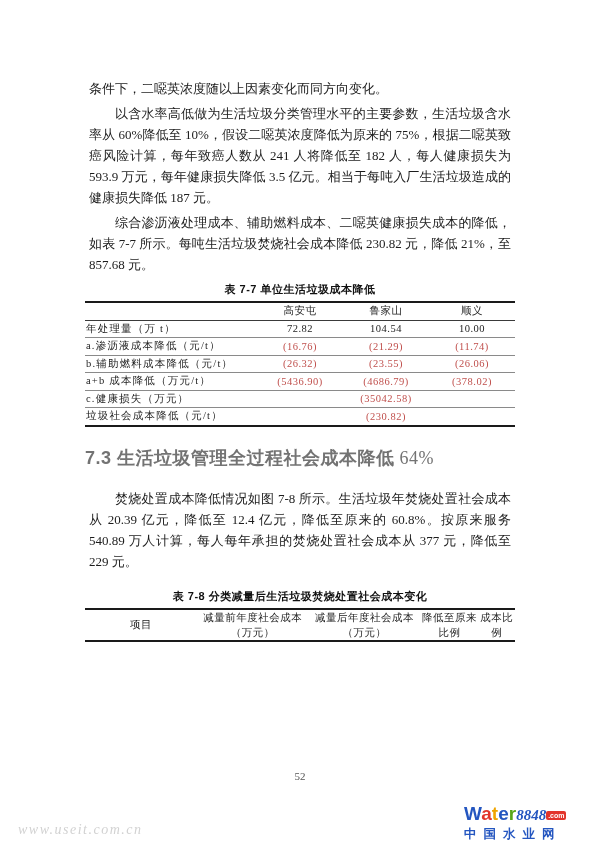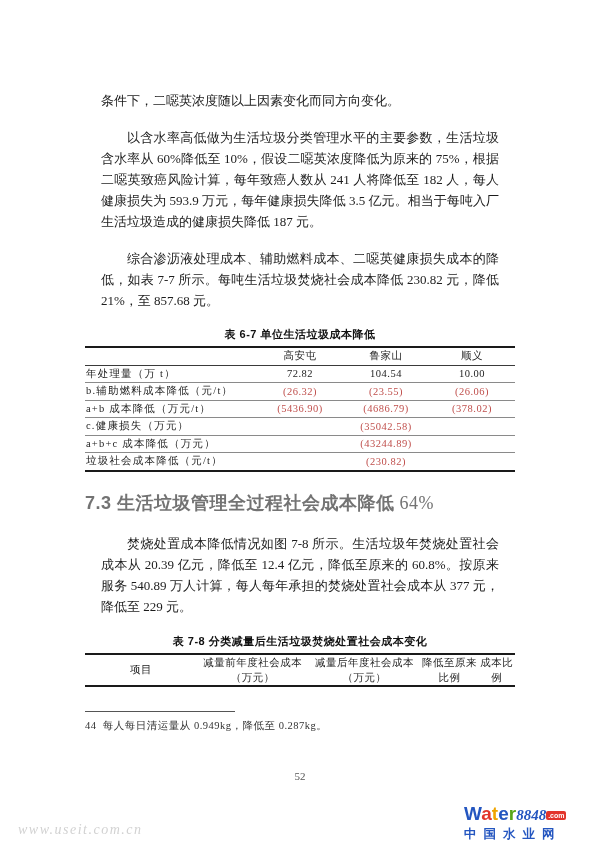--- a/index.html
+++ b/index.html
@@ -1,19 +1,19 @@
 <!DOCTYPE html>
 <html><head>
 <meta charset="utf-8">
 <style>
   html,body{margin:0;padding:0;}
   body{width:600px;height:848px;background:#ffffff;position:relative;overflow:hidden;
        font-family:"Liberation Serif","DejaVu Serif",serif;color:#1c1c1c;}
   .page{position:absolute;left:0;top:0;right:0;bottom:0;padding:74px 85px 0 85px;box-sizing:border-box;}
-  p.body{font-size:13px;line-height:21px;text-align:justify;margin:16px;text-indent:2em;}
+  p.body{font-size:13px;line-height:21px;text-align:justify;margin:4px;text-indent:2em;}
   p.body.noindent{text-indent:0;}
   sup.fn{font-size:8px;vertical-align:super;line-height:0;}
   .tbl-title{text-align:center;font-family:"Liberation Sans","DejaVu Sans",sans-serif;
              font-weight:bold;font-size:11px;letter-spacing:0.5px;margin:7px 0 4px 0;color:#111;}
   table.tbl{width:100%;border-collapse:collapse;border-top:2px solid #1a1a1a;border-bottom:2px solid #1a1a1a;}
   table.tbl td,table.tbl th{font-size:10.5px;font-weight:normal;height:16.5px;padding:0 1px;margin-top:16px;}
   .tbl77 tr{border-bottom:1px solid #8a8a8a;}
   .tbl77 tr.hdr{border-bottom:1px solid #3a3a3a;}
   .tbl77 tr:last-child{border-bottom:none;}
   .tbl77 .lbl{text-align:left;letter-spacing:1.2px;width:40%;}
@@ -46,58 +46,58 @@
 </style>
 </head>
 <body>
 
 <div class="page">
 
   <p class="body noindent">条件下，二噁英浓度随以上因素变化而同方向变化。</p>
   <p class="body">以含水率高低做为生活垃圾分类管理水平的主要参数，生活垃圾含水率从 60%降低至 10%，假设二噁英浓度降低为原来的 75%，根据二噁英致癌风险计算，每年致癌人数从 241 人将降低至 182 人，每人健康损失为 593.9 万元，每年健康损失降低 3.5 亿元。相当于每吨入厂生活垃圾造成的健康损失降低 187 元。</p>
   <p class="body">综合渗沥液处理成本、辅助燃料成本、二噁英健康损失成本的降低，如表 7-7 所示。每吨生活垃圾焚烧社会成本降低 230.82 元，降低 21%，至 857.68 元。</p>
 
-  <div class="tbl-title">表 6-7 单位生活垃圾成本降低</div>
+  <div class="tbl-title">表 7-7 单位生活垃圾成本降低</div>
 
   <table class="tbl tbl77">
     <tbody>
       <tr class="hdr">
         <td class="lbl"></td>
         <td class="val">高安屯</td>
         <td class="val">鲁家山</td>
         <td class="val">顺义</td>
       </tr>
       <tr>
         <td class="lbl">年处理量（万 t）</td>
         <td class="val">72.82</td>
         <td class="val">104.54</td>
         <td class="val">10.00</td>
+      </tr>
+      <tr>
+        <td class="lbl">a.渗沥液成本降低（元/t）</td>
+        <td class="val red">(16.76)</td>
+        <td class="val red">(21.29)</td>
+        <td class="val red">(11.74)</td>
       </tr>
       <tr>
         <td class="lbl">b.辅助燃料成本降低（元/t）</td>
         <td class="val red">(26.32)</td>
         <td class="val red">(23.55)</td>
         <td class="val red">(26.06)</td>
       </tr>
       <tr>
         <td class="lbl">a+b 成本降低（万元/t）</td>
         <td class="val red">(5436.90)</td>
         <td class="val red">(4686.79)</td>
         <td class="val red">(378.02)</td>
       </tr>
       <tr>
         <td class="lbl">c.健康损失（万元）</td>
         <td class="val red"></td>
         <td class="val red">(35042.58)</td>
-        <td class="val red"></td>
-      </tr>
-      <tr>
-        <td class="lbl">a+b+c 成本降低（万元）</td>
-        <td class="val red"></td>
-        <td class="val red">(43244.89)</td>
         <td class="val red"></td>
       </tr>
       <tr>
         <td class="lbl">垃圾社会成本降低（元/t）</td>
         <td class="val red"></td>
         <td class="val red">(230.82)</td>
         <td class="val red"></td>
       </tr>
     </tbody>
   </table>
@@ -115,24 +115,20 @@
       <tr>
         <th class="c0">项目</th>
         <th class="c1">减量前年度社会成本（万元）</th>
         <th class="c2">减量后年度社会成本（万元）</th>
         <th class="c3">降低至原来比例</th>
         <th class="c4">成本比例</th>
       </tr>
     </tbody>
   </table>
 
-  <div class="footnote">
-    <div class="fn-rule"></div>
-    <div class="fn-text"><span>44</span>&nbsp;&nbsp;<span>每人每日清运量从 0.949kg，降低至 0.287kg。</span></div>
-  </div>
 
 </div>
 
 <div class="pageno">52</div>
 
 <div class="watermark">www.useit.com.cn</div>
 
 <div class="logo">
   <div class="logo-word"><span class="lw0">W</span><span class="lw1">a</span><span class="lw2">t</span><span class="lw3">e</span><span class="lw4">r</span><span class="logo-num">8848</span><span class="logo-com">.com</span></div>
   <div class="logo-sub">中国水业网</div>

